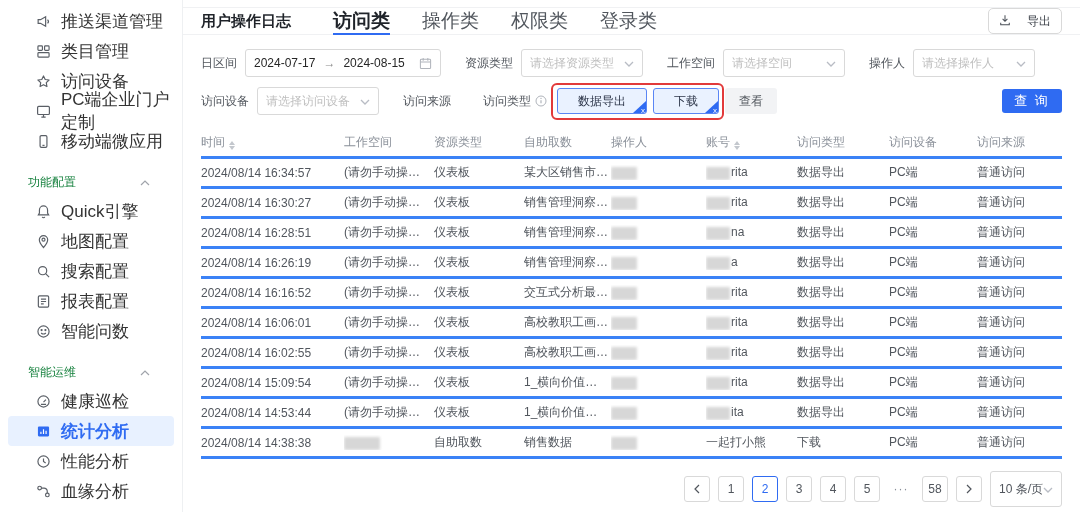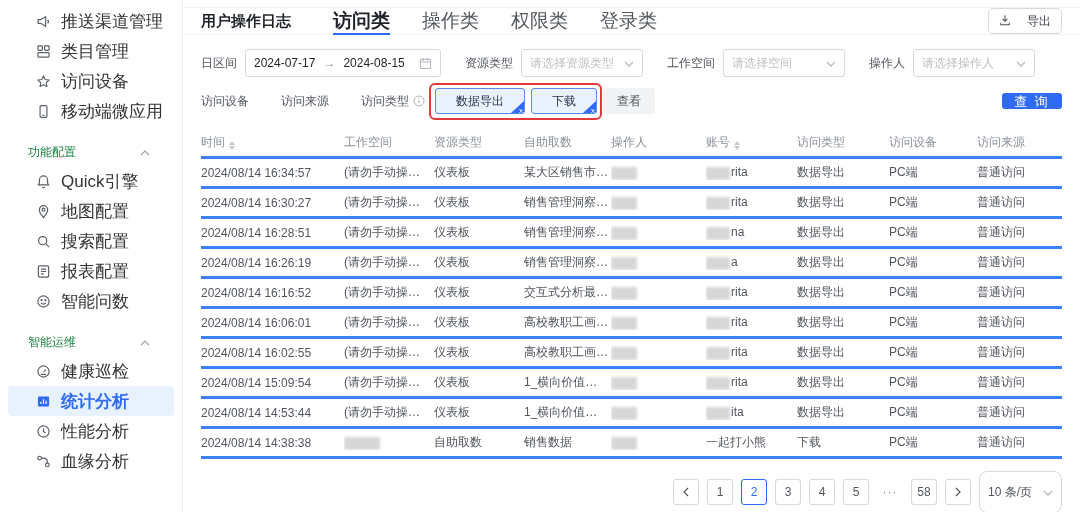--- a/index.html
+++ b/index.html
@@ -52,21 +52,21 @@
   .anno{position:absolute;left:-6px;top:-5px;right:-5px;bottom:-6px;border:2px solid var(--red);
     border-radius:6px;pointer-events:none;}
   .tag{position:relative;display:inline-flex;align-items:center;justify-content:center;height:26px;
     font-size:12px;border-radius:3px;cursor:pointer;}
   .tag.sel{background:var(--tagbg);border:1px solid #5A86F5;color:#2C3549;padding:0 20px;overflow:hidden;}
   .tag.plain{background:#F2F3F5;color:#51565D;padding:0 14px;}
   .fold{position:absolute;right:0;bottom:0;width:0;height:0;
     border-style:solid;border-width:0 0 12px 13px;border-color:transparent transparent var(--accent) transparent;}
   .foldx{position:absolute;right:1px;bottom:-2px;color:#fff;font-size:8px;line-height:1;}
   .spacer{flex:1;}
-  .search-btn{width:60px;height:16px;border:none;border-radius:3px;background:var(--accent);color:#fff;
+  .search-btn{width:60px;height:24px;border:none;border-radius:3px;background:var(--accent);color:#fff;
     font-size:13px;cursor:pointer;letter-spacing:2px;}
 
   
   .table{margin:4px 18px 0 18px;}
   .trow{display:grid;grid-template-columns:143px 90px 90px 87px 95px 91px 92px 88px 1fr;
     align-items:center;height:30px;border-bottom:3px solid #3b82f6;}
   .trow>div{padding-right:8px;white-space:nowrap;overflow:hidden;}
   .thead{color:var(--muted);}
   .tcell{color:var(--cell);}
   .sorter{display:inline-flex;flex-direction:column;gap:1px;margin-left:4px;vertical-align:1px;}
@@ -76,22 +76,22 @@
   .redact{display:inline-block;height:13px;width:26px;border-radius:1px;background:#D7D7D7;
     filter:blur(1.5px);vertical-align:middle;}
 
   
   .pager{display:flex;justify-content:flex-end;align-items:center;gap:8px;padding:12px 18px;}
   .pbtn{min-width:26px;height:26px;display:inline-flex;align-items:center;justify-content:center;
     border:1px solid var(--border);border-radius:3px;background:#fff;color:#51565D;font-size:12px;
     cursor:pointer;padding:0 4px;}
   .pbtn.active{border-color:var(--accent);color:var(--accent);}
   .pdots{border:none;color:#8A9099;letter-spacing:1px;cursor:pointer;}
-  .psize{display:inline-flex;align-items:center;gap:11px;height:42px;border:1px solid var(--border);
-    border-radius:8px;padding:0 8px;color:#51565D;cursor:pointer;}
+  .psize{display:inline-flex;align-items:center;gap:0;height:36px;border:1px solid var(--border);
+    border-radius:3px;padding:0 8px;color:#51565D;cursor:pointer;}
 </style>
 </head>
 <body>
 
 <div class="app">
   <nav class="sidebar" id="sidebar">
       <div class="side-item">
         <span class="sic">
           <svg viewBox="0 0 14 14" fill="none" stroke="currentColor" stroke-width="1.1">
             <path d="M2 5.3h2.2L9 2.6v8.8L4.2 8.7H2z"></path>
@@ -110,20 +110,29 @@
         </span>
         <span>类目管理</span>
       </div>
       <div class="side-item">
         <span class="sic">
           <svg viewBox="0 0 14 14" fill="none" stroke="currentColor" stroke-width="1.1">
             <path d="M7 1.8l1.6 3.3 3.6.5-2.6 2.5.6 3.6L7 10l-3.2 1.7.6-3.6L1.8 5.6l3.6-.5z" stroke-linejoin="round"></path>
           </svg>
         </span>
         <span>访问设备</span>
+      </div>
+      <div class="side-item">
+        <span class="sic">
+          <svg viewBox="0 0 14 14" fill="none" stroke="currentColor" stroke-width="1.1">
+            <rect x="1.5" y="2.2" width="11" height="7.6" rx="1"></rect>
+            <path d="M5 12.2h4M7 9.8v2.4"></path>
+          </svg>
+        </span>
+        <span>PC端企业门户定制</span>
       </div>
       <div class="side-item">
         <span class="sic">
           <svg viewBox="0 0 14 14" fill="none" stroke="currentColor" stroke-width="1.1">
             <rect x="3.8" y="1.5" width="6.4" height="11" rx="1.2"></rect>
             <path d="M6 10.6h2"></path>
           </svg>
         </span>
         <span>移动端微应用</span>
       </div>
@@ -280,20 +289,26 @@
               <span class="ph">请选择操作人</span>
               <span><svg viewBox="0 0 10 6" width="10" height="6">
                   <path d="M1 1l4 4 4-4" fill="none" stroke="#B8BCC4" stroke-width="1.3"></path>
                 </svg></span>
             </div>
           </div>
         </div>
       <div class="frow" id="frow2">
           <div class="fgroup">
             <span class="flabel">访问设备</span>
+            <div class="selbox">
+              <span class="ph">请选择访问设备</span>
+              <span><svg viewBox="0 0 10 6" width="10" height="6">
+                  <path d="M1 1l4 4 4-4" fill="none" stroke="#B8BCC4" stroke-width="1.3"></path>
+                </svg></span>
+            </div>
           </div>
           <div class="fgroup">
             <span class="flabel">访问来源</span>
           </div>
           <span class="flabel" style="margin-right: 0px;">访问类型</span>
           <span class="info-ic">
             <svg viewBox="0 0 12 12" width="12" height="12">
               <circle cx="6" cy="6" r="5" fill="none" stroke="#B0B4BB" stroke-width="1"></circle>
               <path d="M6 5.3v3" stroke="#B0B4BB" stroke-width="1.2"></path>
               <circle cx="6" cy="3.4" r=".7" fill="#B0B4BB"></circle>

